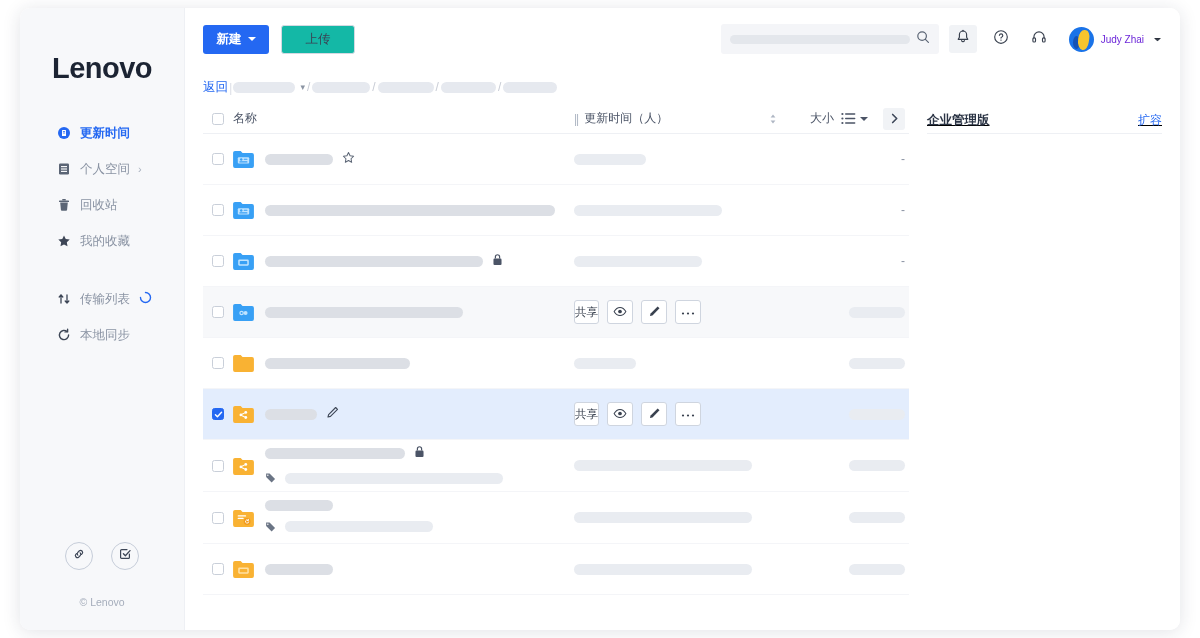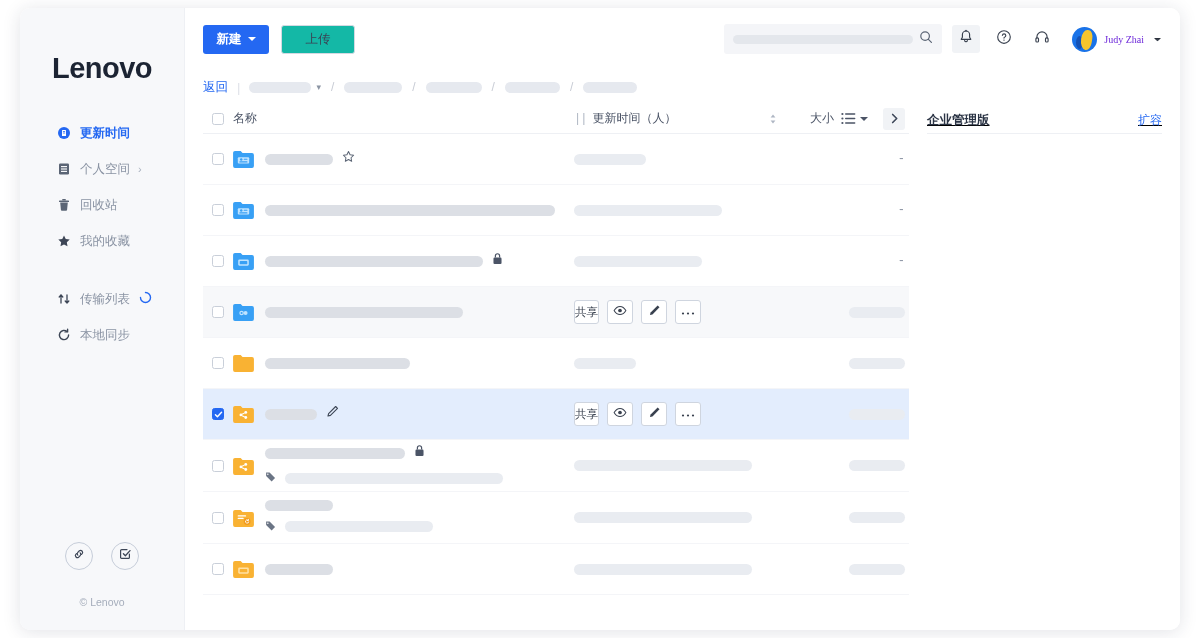--- a/index.html
+++ b/index.html
@@ -70,21 +70,20 @@
     text-align: center; font-size: 10.5px; color: #a5adbb;
     display: flex; align-items: center; justify-content: center; gap: 3px;
   }
 
   
   .main { flex: 1; height: 100%; position: relative; background: #fff; }
 
   .topbar {
     height: 62px; display: flex; align-items: center;
     padding: 0 18px 0 18px;
-    font-family: Liberation Serif, serif;
   }
   .btn-new {
     background: #2468f2; color: #fff;
     font-size: 12.5px; font-weight: bold;
     height: 29px; min-width: 66px;
     border-radius: 3px; border: none;
     display: flex; align-items: center; justify-content: center; gap: 6px;
     cursor: pointer;
   }
   .btn-up {
@@ -132,32 +131,32 @@
     position: absolute; left: 4px; top: 9px;
     width: 7px; height: 13px; background: #1552b5;
     border-radius: 50%;
   }
   .uname { font-size: 10px; color: #6d28d9; margin-left: 7px; white-space: nowrap; }
   .uname-caret { margin-left: 9px; color: #6b7585; }
 
   
   .crumbs {
     height: 34px; display: flex; align-items: center;
-    padding-left: 18px; gap: 9px;
+    padding-left: 18px; gap: 1px;
   }
   .crumb-back { font-size: 12.5px; color: #2468f2; cursor: pointer; }
   .crumb-div { color: #dfe2e8; font-size: 13px; }
   .crumb-ph { height: 11px; border-radius: 6px; background: #e6e9ef; }
   .crumb-sep { color: #c8ccd5; font-size: 12px; margin: 0 1px; }
   .crumb-caret { color: #8b94a3; font-size: 9px; margin-left: 5px; }
   .crumb-grp { display: flex; align-items: center; }
 
   
   .content { display: flex; padding: 0 18px 0 18px; }
-  .table-col { flex: 1; min-width: 0; font-family: Liberation Mono, monospace; }
+  .table-col { flex: 1; min-width: 0; }
   .side-col { width: 235px; flex: none; margin-left: 18px; }
 
   
   .thead {
     height: 30px; display: flex; align-items: center;
     border-bottom: 1px solid #eef0f4;
     font-size: 12px; color: #4b5466;
   }
   .cb {
     width: 12px; height: 12px; border: 1.3px solid #c9cfd9;

